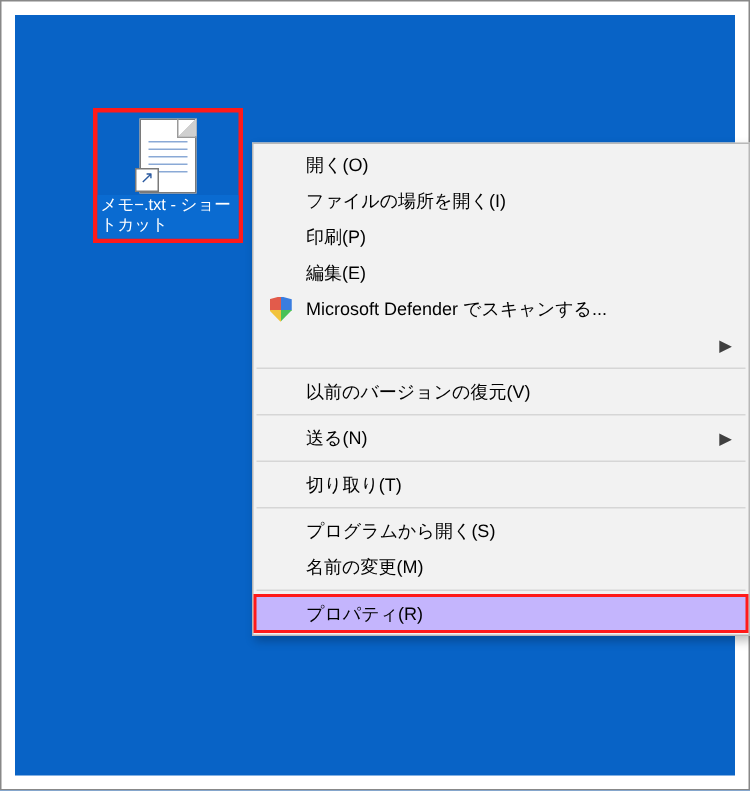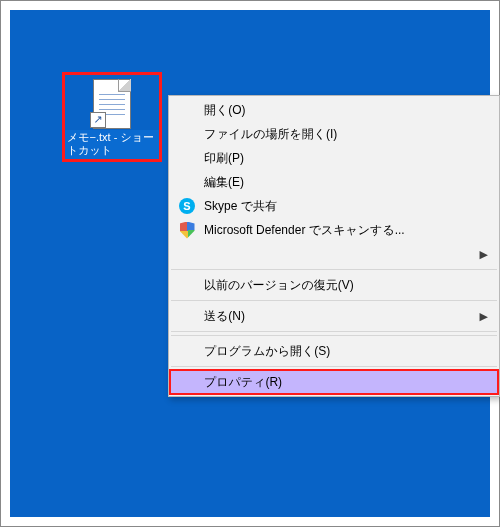--- a/index.html
+++ b/index.html
@@ -149,46 +149,46 @@
         <span>ファイルの場所を開く(I)</span>
       </div>
       <div class="ctx-item">
         <span>印刷(P)</span>
       </div>
       <div class="ctx-item">
         <span>編集(E)</span>
       </div>
       <div class="ctx-item">
         <span class="ico">
-          <span class="skype-icon"></span>
-        </span>
-        <span>Skype で共有</span>
-      </div>
-      <div class="ctx-item">
-        <span class="ico">
           <span class="defender-icon"></span>
         </span>
         <span>Microsoft Defender でスキャンする...</span>
       </div>
       <div class="ctx-item">
         <span class="arrow">▶</span>
       </div>
       <div class="ctx-sep"></div>
       <div class="ctx-item">
         <span>以前のバージョンの復元(V)</span>
       </div>
       <div class="ctx-sep"></div>
       <div class="ctx-item">
         <span>送る(N)</span>
         <span class="arrow">▶</span>
       </div>
       <div class="ctx-sep"></div>
+      <div class="ctx-item">
+        <span>切り取り(T)</span>
+      </div>
       <div class="ctx-sep"></div>
       <div class="ctx-item">
         <span>プログラムから開く(S)</span>
+      </div>
+      <div class="ctx-item">
+        <span>名前の変更(M)</span>
       </div>
       <div class="ctx-sep"></div>
       <div class="ctx-item highlighted">
         <span>プロパティ(R)</span>
       </div>
     </div>
 
 </div>
 
 </body></html>

